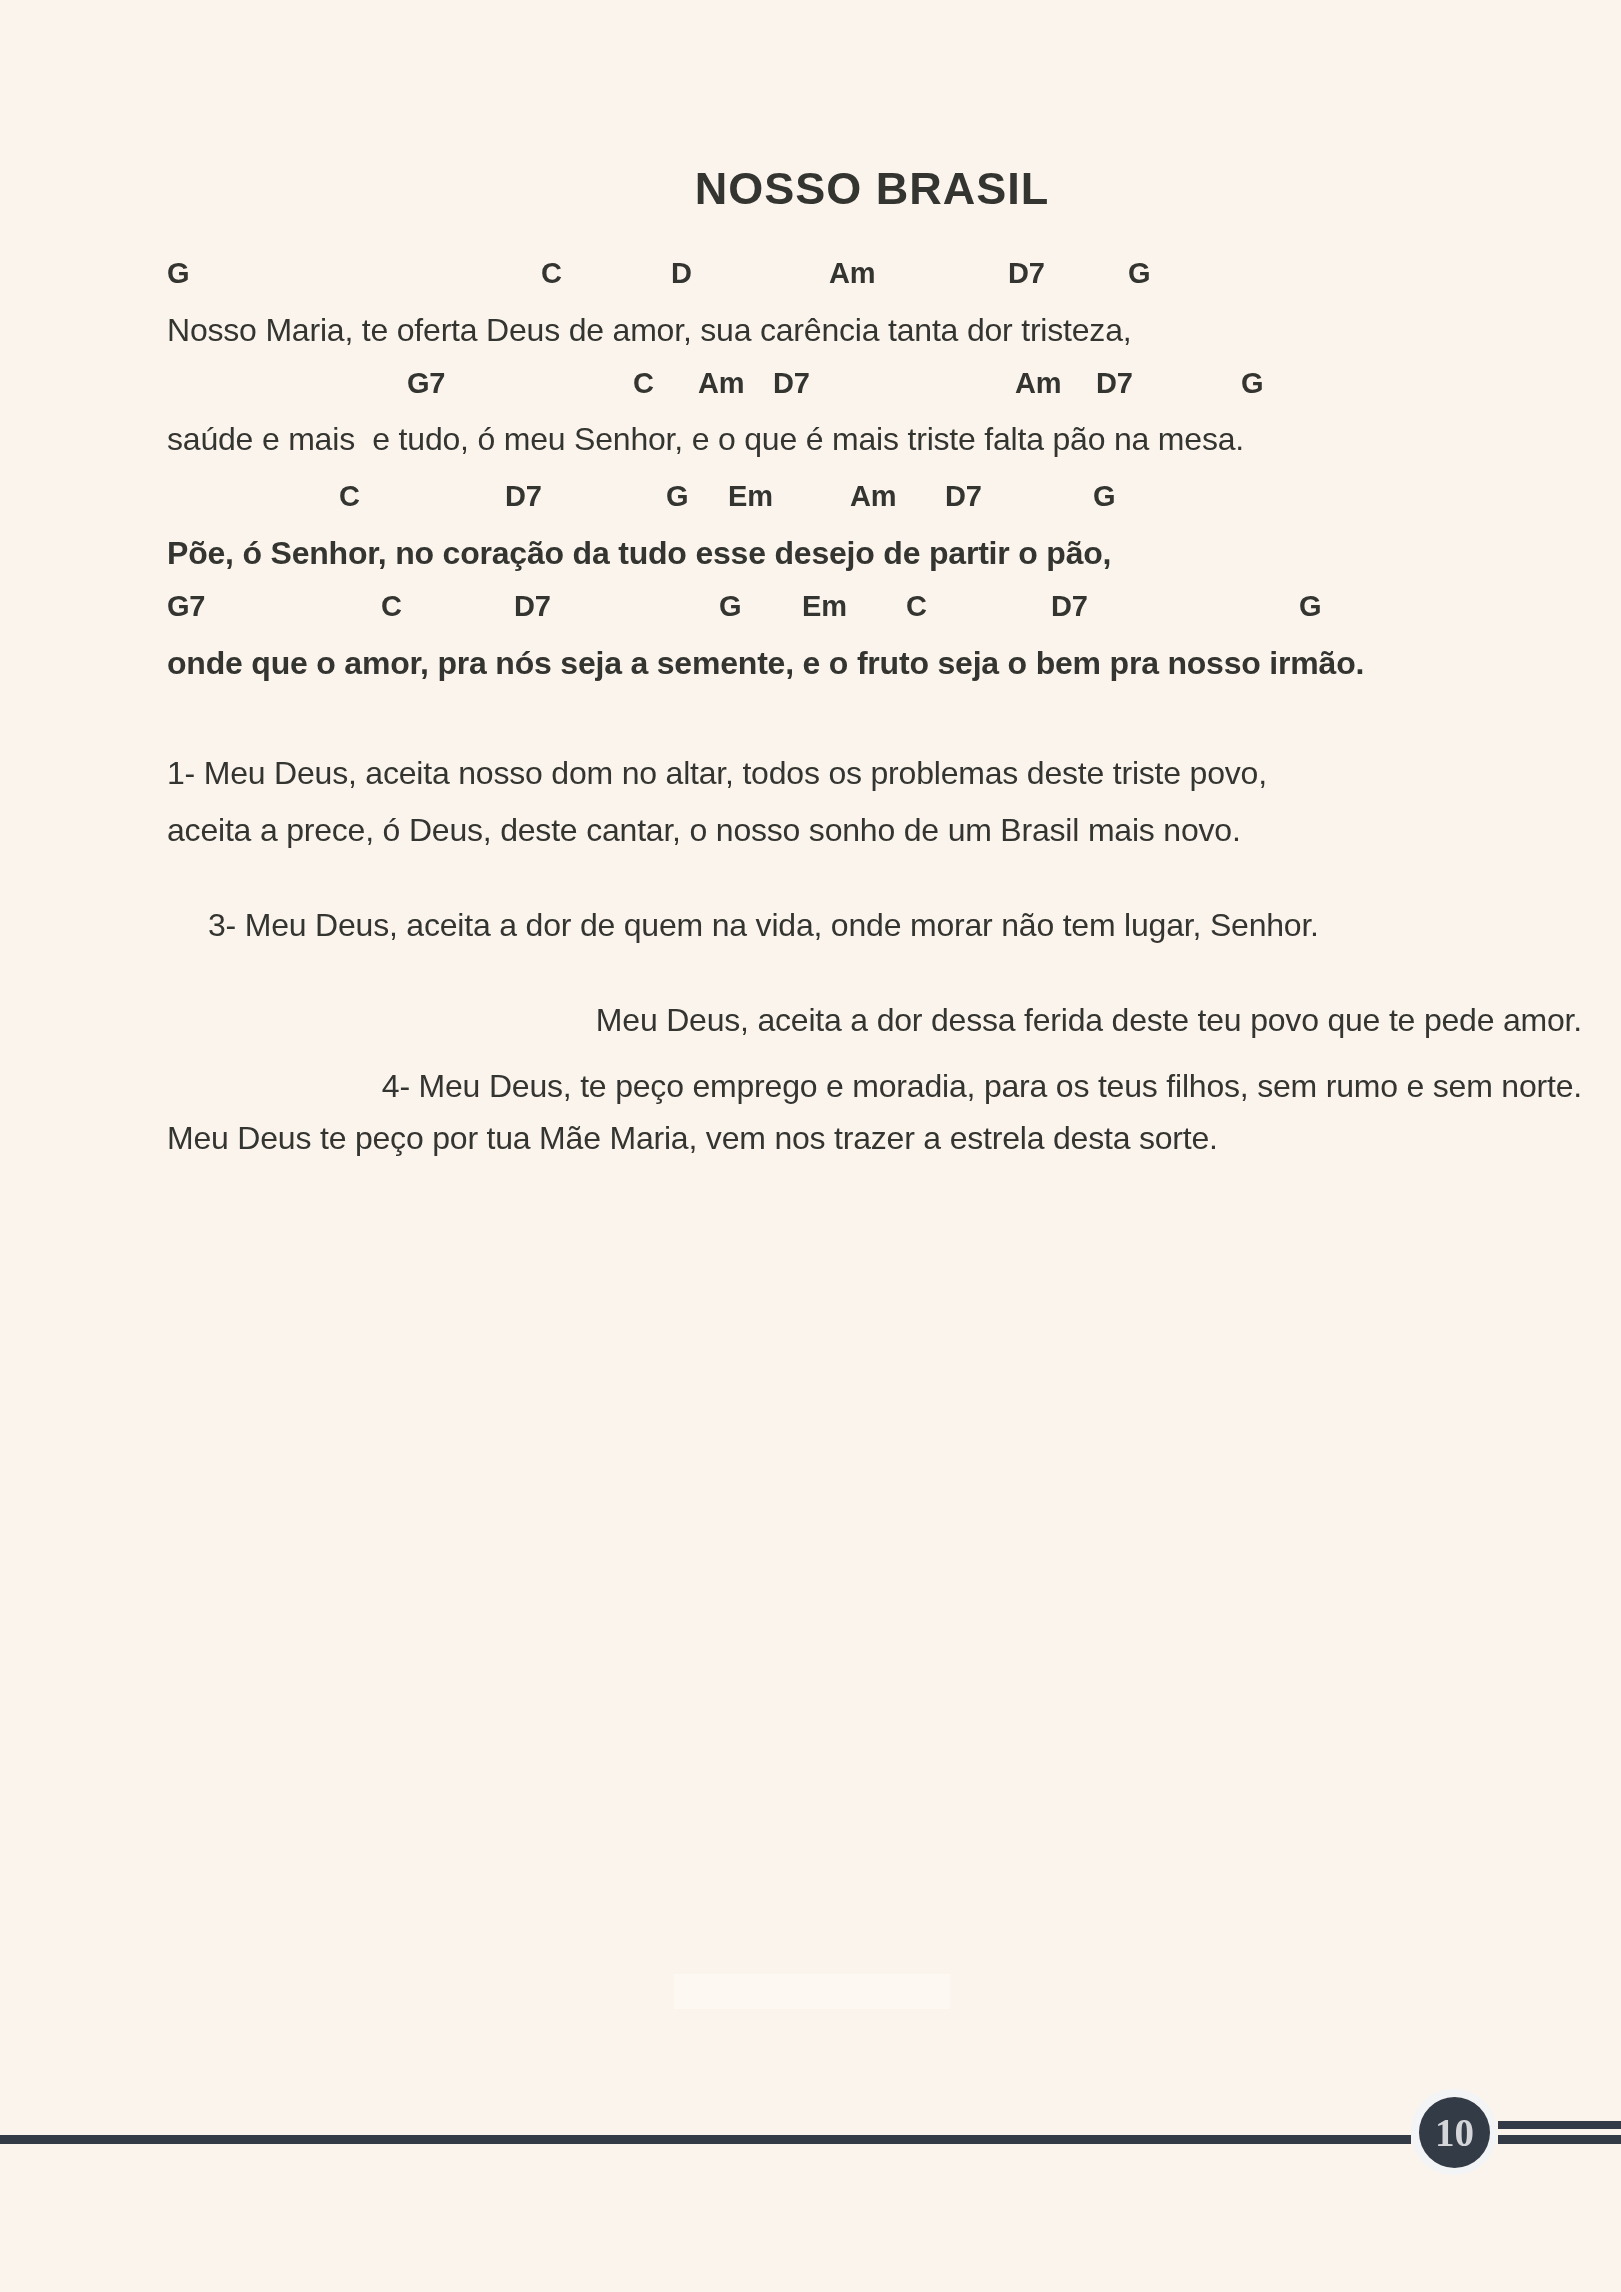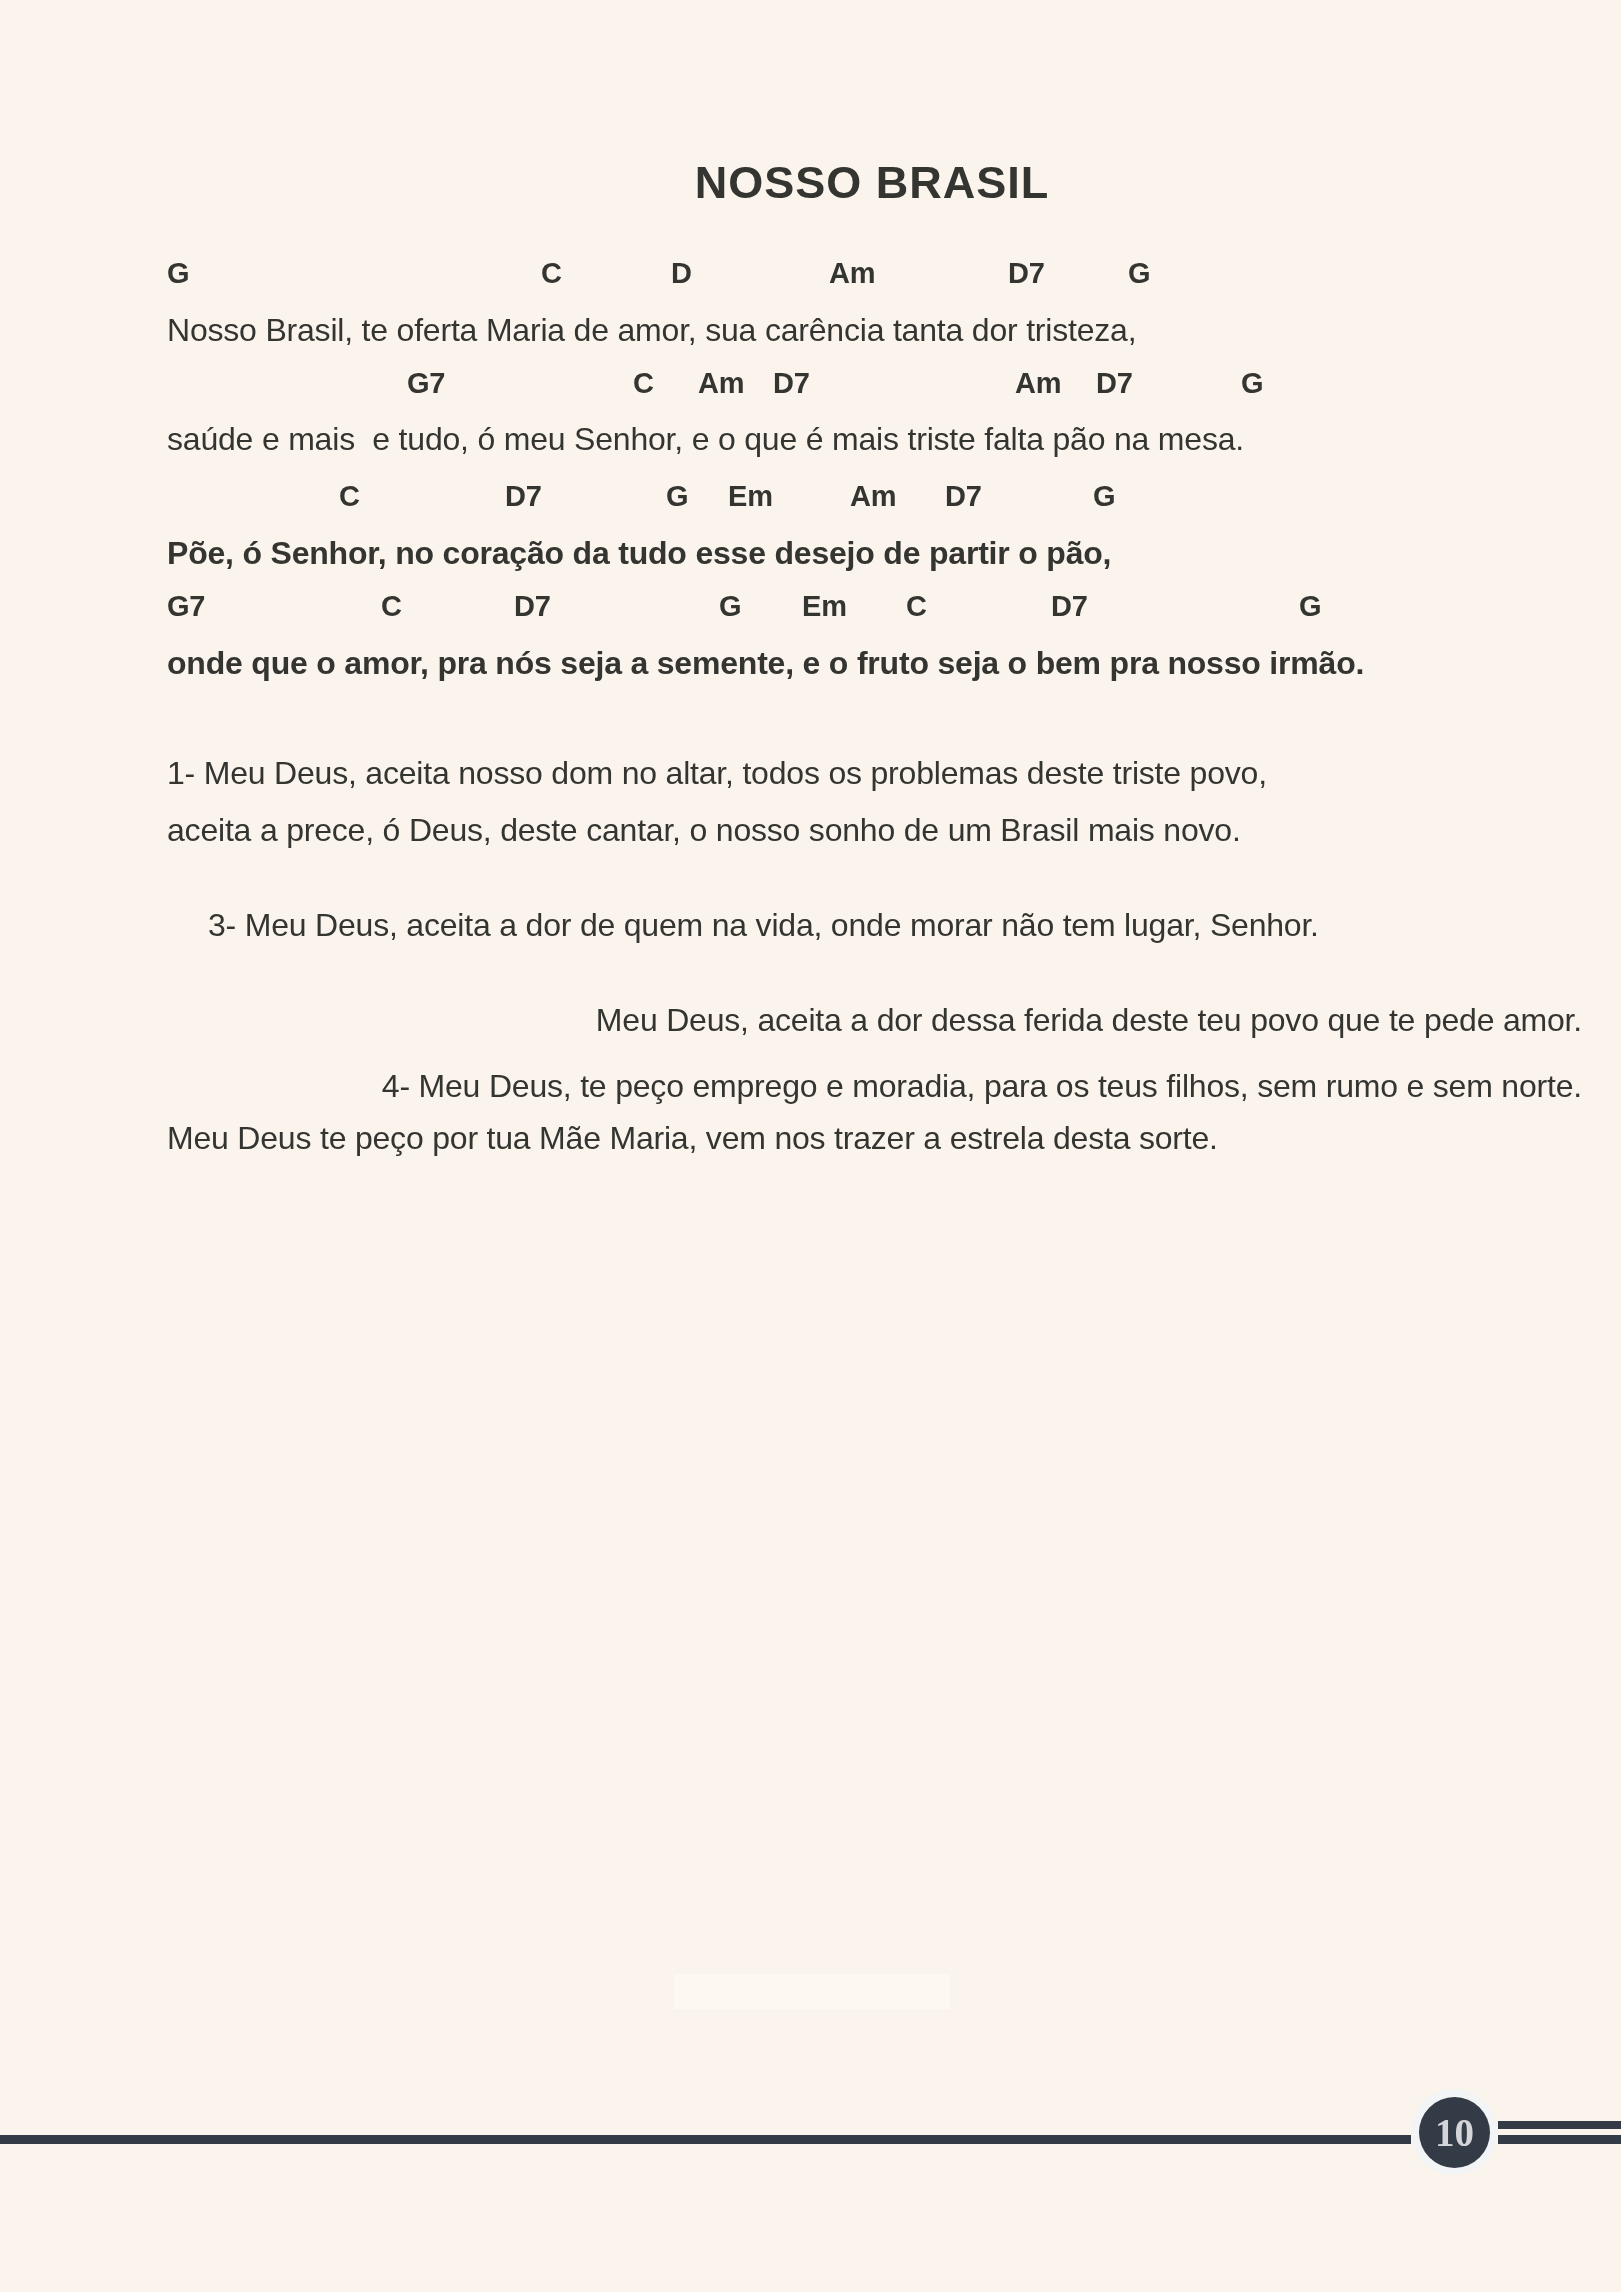--- a/index.html
+++ b/index.html
@@ -13,21 +13,21 @@
     color:var(--ink,#343531);
   }
   .title{
     position:absolute;
     left:0; right:0; top:155px;
     text-align:center;
     text-indent:123px; 
     font-size:45px;
     font-weight:700;
     letter-spacing:1px;
-    margin:2px;
+    margin:8px;
   }
   .line{
     position:absolute;
     left:167px;
     right:39px;
     height:43px;
     white-space:pre;
     letter-spacing:-0.2px;
   }
   .line.lyric{font-size:32px;}
@@ -79,21 +79,21 @@
 </style>
 </head>
 <body>
 
 <div class="page" style="--page-bg: #faf4ec; --ink: #343531; --rule: #333b46; --halo: #f3f4f6; --badge-text: #d3d5d9;">
 
   <h1 class="title">NOSSO BRASIL</h1>
 
   <div id="song-lines">
       <div class="line chords" style="top: 257px;"><span class="chord" style="left: 0px;">G</span><span class="chord" style="left: 374px;">C</span><span class="chord" style="left: 504px;">D</span><span class="chord" style="left: 662px;">Am</span><span class="chord" style="left: 841px;">D7</span><span class="chord" style="left: 961px;">G</span></div>
-      <div class="line lyric" style="top: 312px;">Nosso Brasil, te oferta Maria de amor, sua carência tanta dor tristeza,</div>
+      <div class="line lyric" style="top: 312px;">Nosso Maria, te oferta Deus de amor, sua carência tanta dor tristeza,</div>
       <div class="line chords" style="top: 367px;"><span class="chord" style="left: 240px;">G7</span><span class="chord" style="left: 466px;">C</span><span class="chord" style="left: 531px;">Am</span><span class="chord" style="left: 606px;">D7</span><span class="chord" style="left: 848px;">Am</span><span class="chord" style="left: 929px;">D7</span><span class="chord" style="left: 1074px;">G</span></div>
       <div class="line lyric" style="top: 421px;">saúde e mais  e tudo, ó meu Senhor, e o que é mais triste falta pão na mesa.</div>
       <div class="line chords" style="top: 480px;"><span class="chord" style="left: 172px;">C</span><span class="chord" style="left: 338px;">D7</span><span class="chord" style="left: 499px;">G</span><span class="chord" style="left: 561px;">Em</span><span class="chord" style="left: 683px;">Am</span><span class="chord" style="left: 778px;">D7</span><span class="chord" style="left: 926px;">G</span></div>
       <div class="line lyric-bold" style="top: 535px;">Põe, ó Senhor, no coração da tudo esse desejo de partir o pão,</div>
       <div class="line chords" style="top: 590px;"><span class="chord" style="left: 0px;">G7</span><span class="chord" style="left: 214px;">C</span><span class="chord" style="left: 347px;">D7</span><span class="chord" style="left: 552px;">G</span><span class="chord" style="left: 635px;">Em</span><span class="chord" style="left: 739px;">C</span><span class="chord" style="left: 884px;">D7</span><span class="chord" style="left: 1132px;">G</span></div>
       <div class="line lyric-bold" style="top: 645px;">onde que o amor, pra nós seja a semente, e o fruto seja o bem pra nosso irmão.</div>
       <div class="line lyric" style="top: 755px;">1- Meu Deus, aceita nosso dom no altar, todos os problemas deste triste povo,</div>
       <div class="line lyric" style="top: 812px;">aceita a prece, ó Deus, deste cantar, o nosso sonho de um Brasil mais novo.</div>
       <div class="line lyric" style="top: 907px; margin-left: 41px;">3- Meu Deus, aceita a dor de quem na vida, onde morar não tem lugar, Senhor.</div>
       <div class="line lyric" style="top: 1002px; text-align: right;">Meu Deus, aceita a dor dessa ferida deste teu povo que te pede amor.</div>

